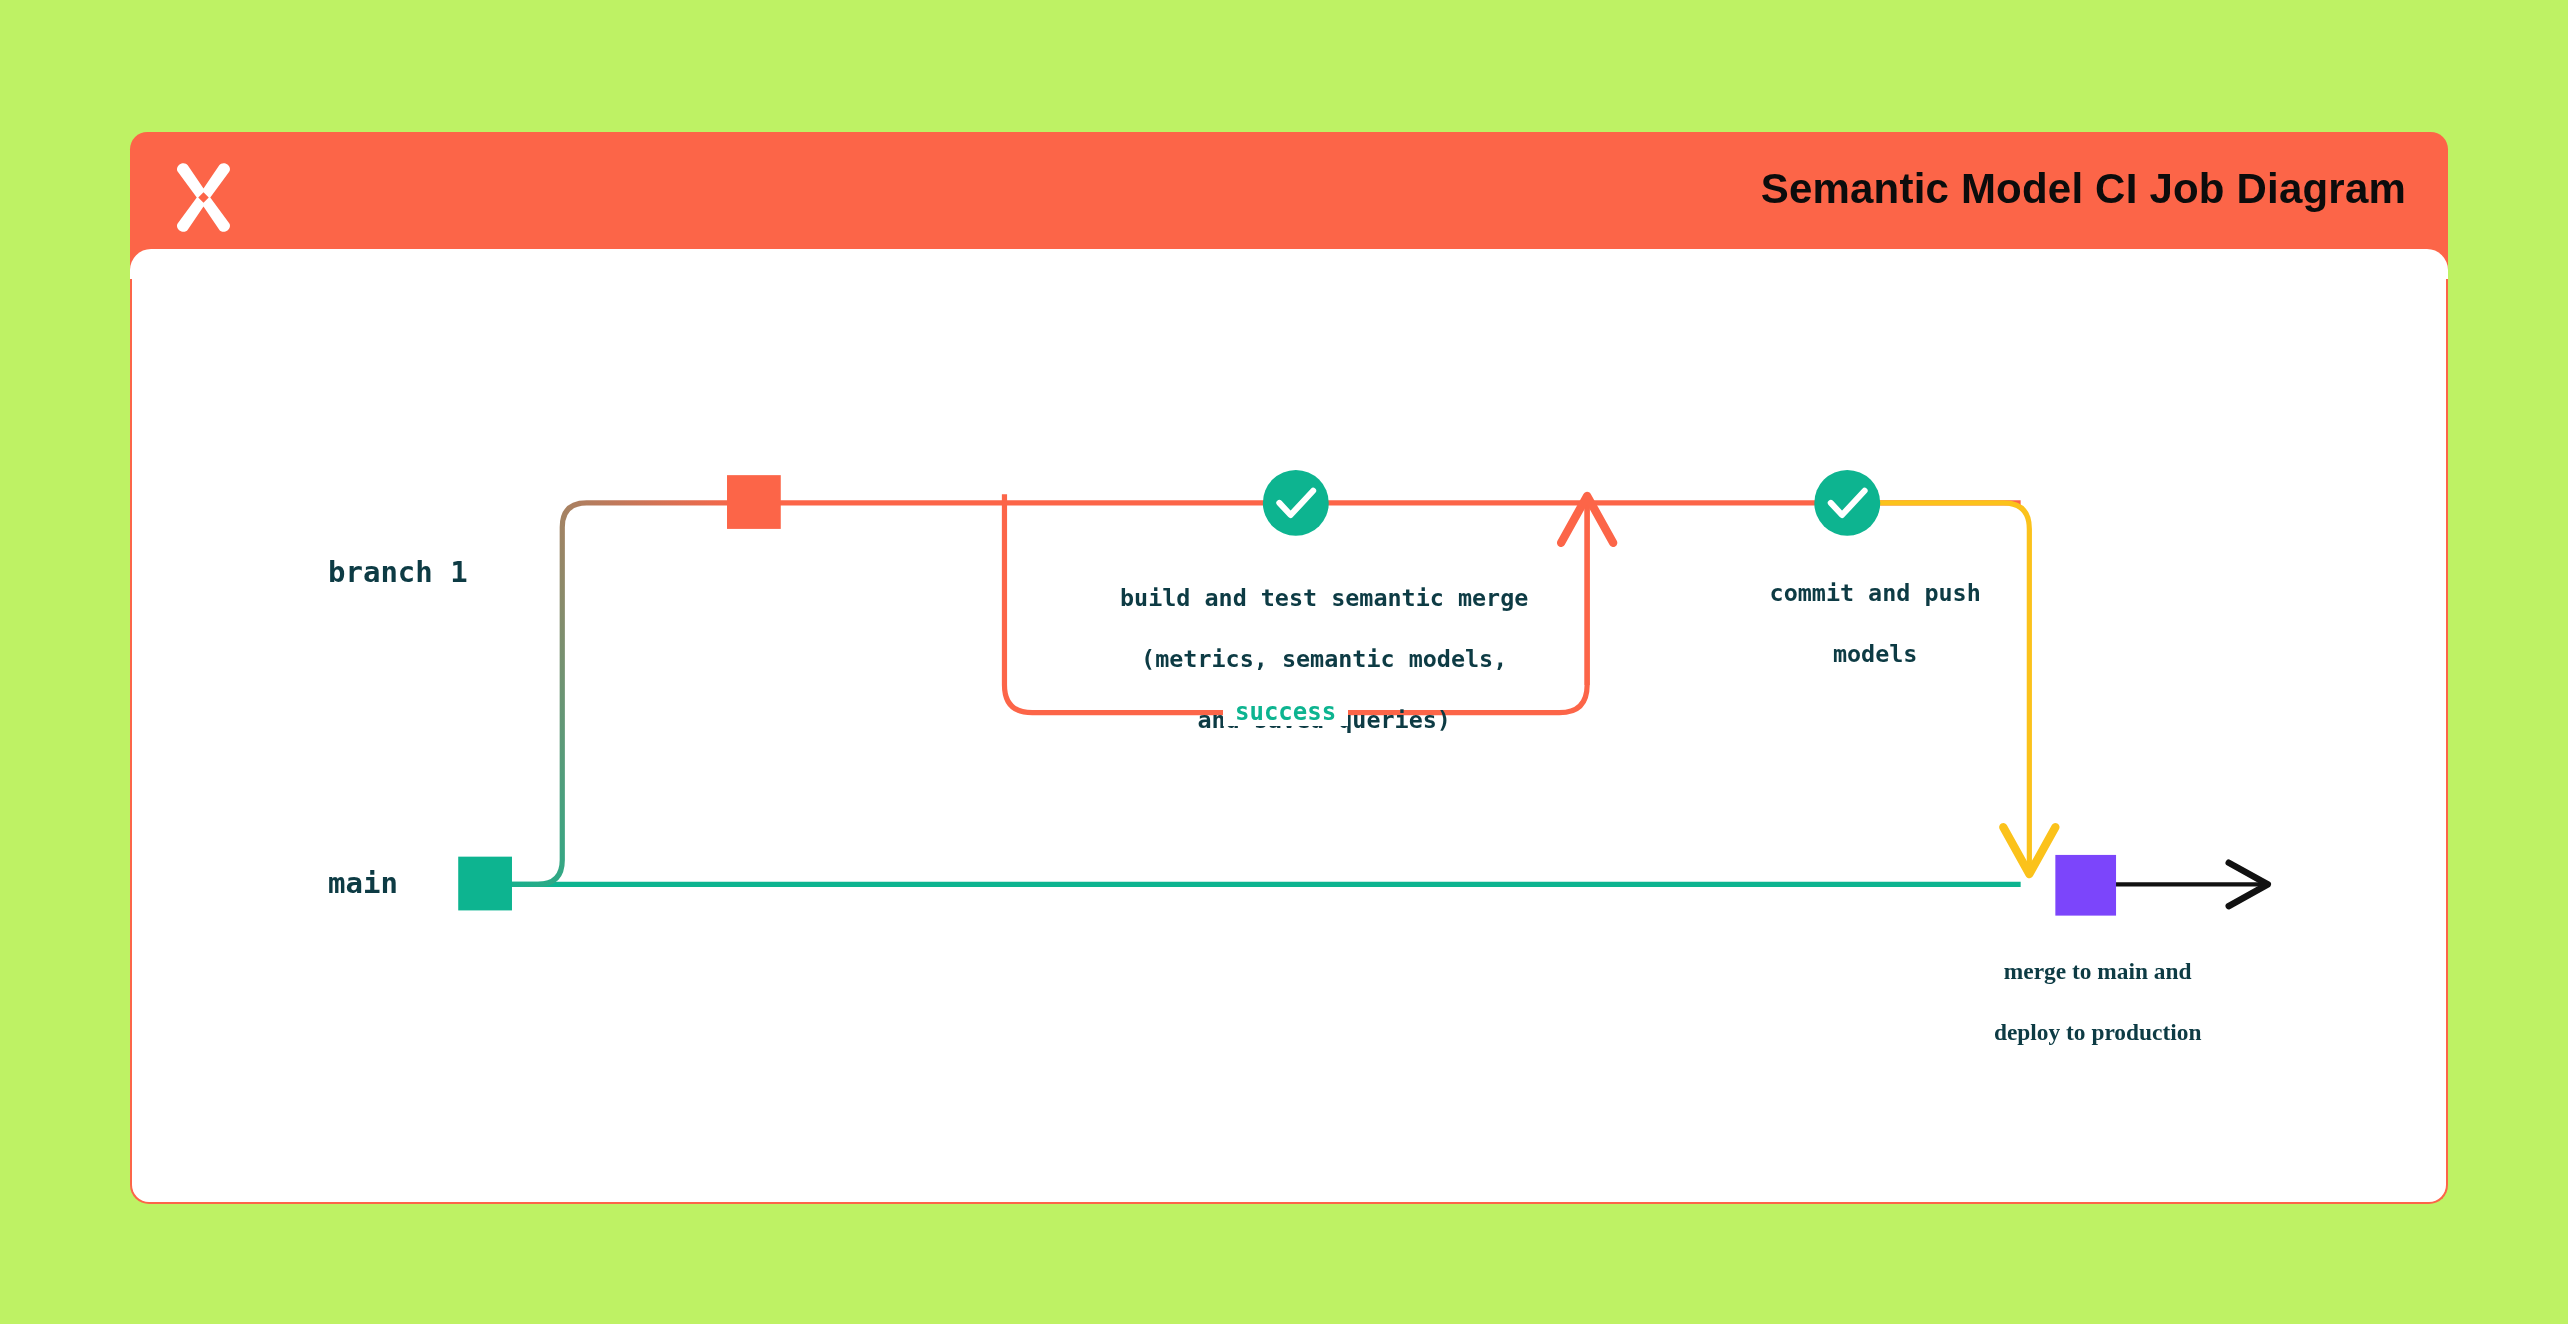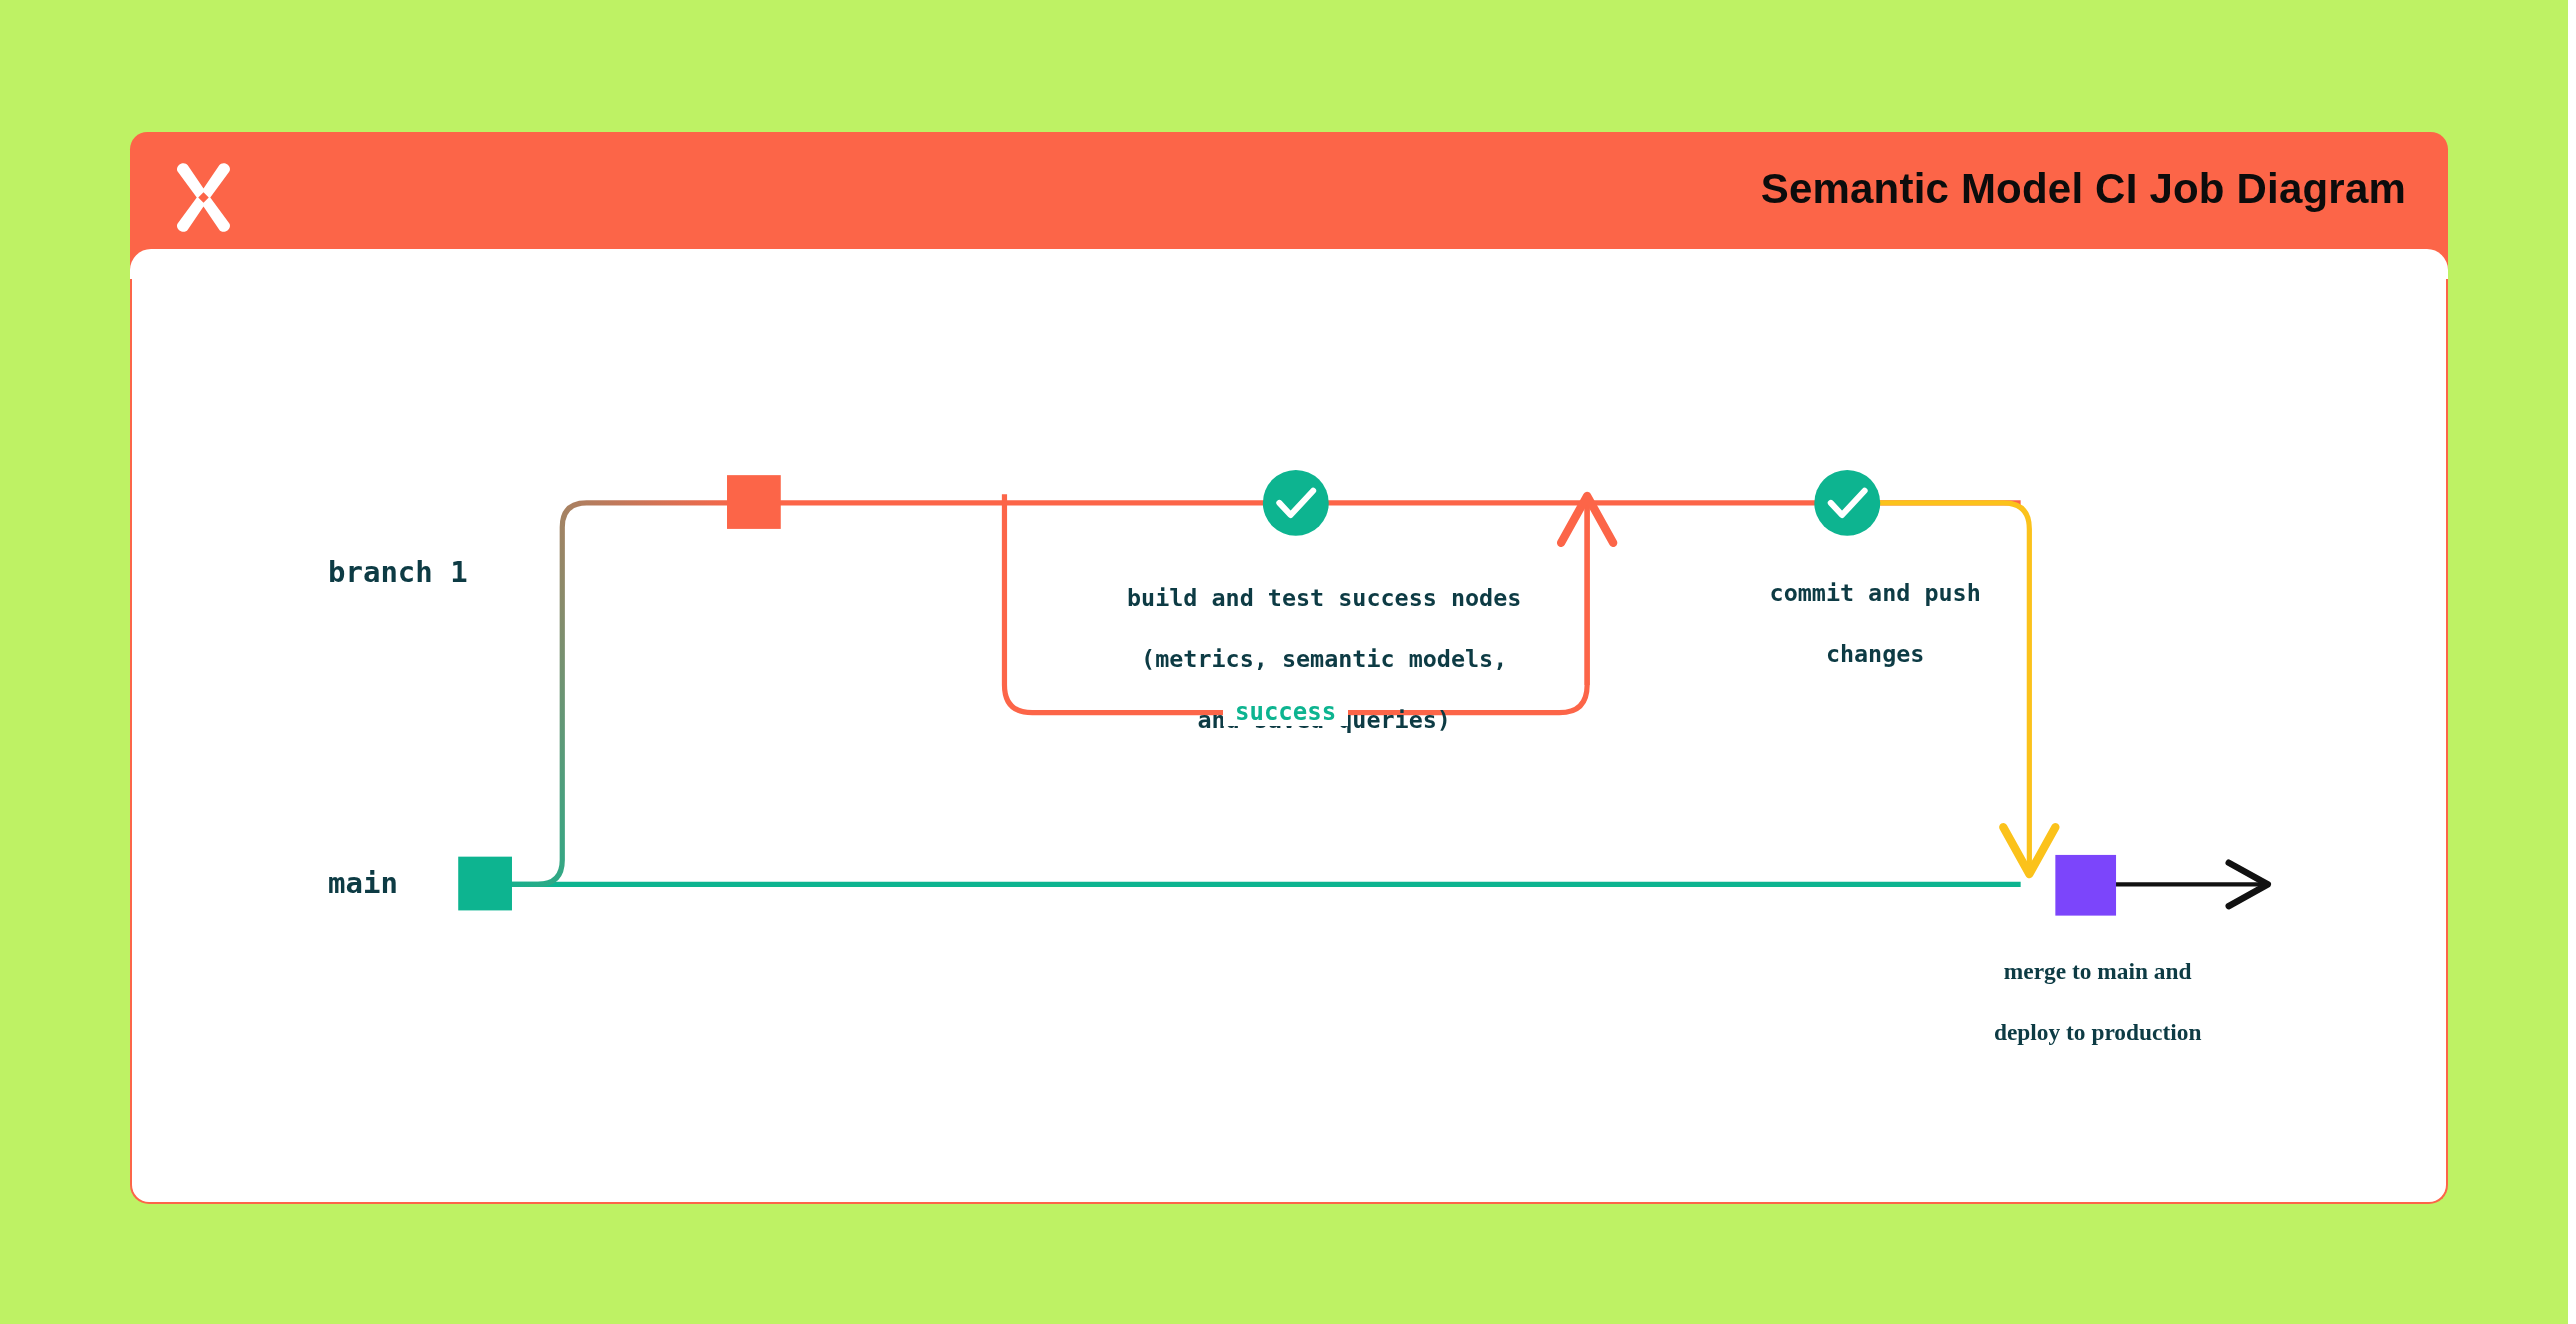--- a/index.html
+++ b/index.html
@@ -212,28 +212,28 @@
 
     <rect x="2370" y="986" width="70" height="70" fill="#7C45FB"></rect>
   </svg>
 
   <div class="branch-name" style="left:328px; top:555px;">branch 1</div>
 
   <div class="branch-name" style="left:328px; top:866px;">main</div>
 
 
   <div class="mono node-label" style="left:949px; top:553px; width:694px;">
-    <span>build and test success nodes</span><br>
+    <span>build and test semantic merge</span><br>
     <span>(metrics, semantic models,</span><br>
     <span>and saved queries)</span>
   </div>
 
   <div class="mono node-label" style="left:1587px; top:548px; width:520px;">
     <span>commit and push</span><br>
-    <span>changes</span>
+    <span>models</span>
   </div>
 
   <div class="mono node-label" style="left:1826px; top:926px; width:520px;font-family:Liberation Serif, serif;">
     <span>merge to main and</span><br>
     <span>deploy to production</span>
   </div>
 
   <div class="success-label" style="left:1223px; top:698px;">success</div>
 
 </div>

